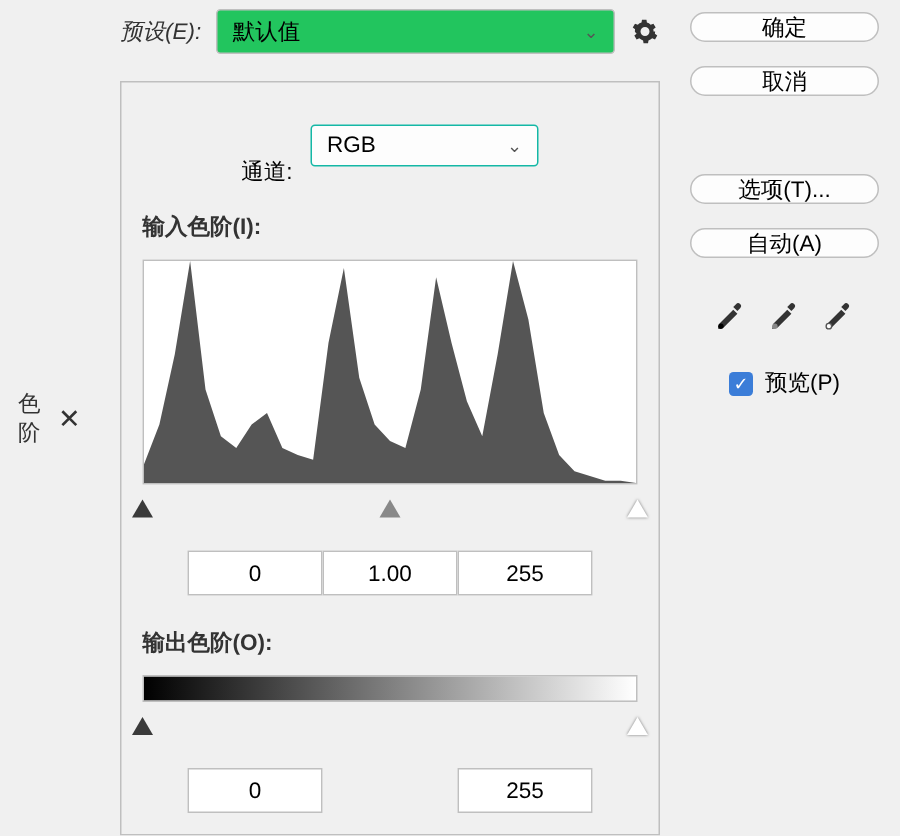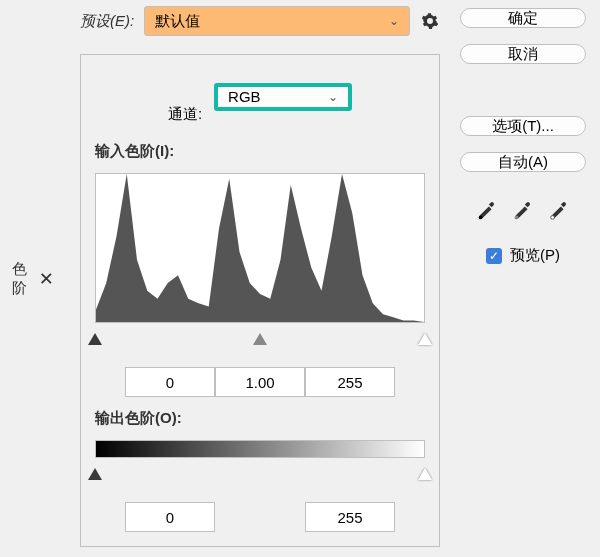--- a/index.html
+++ b/index.html
@@ -6,28 +6,28 @@
 body { background: #f0f0f0; width: 600px; height: 557px; overflow: hidden; }
 .dialog { width: 600px; height: 557px; background: #f0f0f0; display: flex; flex-direction: row; }
 .titlebar { display: flex; align-items: center; justify-content: space-between; padding: 8px 12px; font-size: 15px; color: #333; }
 .close { font-size: 18px; cursor: pointer; width: 24px; text-align: center; }
 .body { display: flex; flex: 1; padding: 6px 12px 12px 12px; gap: 18px; }
 .left { flex: 1; display: flex; flex-direction: column; }
 .right { width: 130px; display: flex; flex-direction: column; gap: 16px; align-items: center; padding-top: 2px; }
 
 .row-preset { display: flex; align-items: center; gap: 10px; margin-bottom: 18px; }
 .row-preset label { font-size: 15px; color: #333; font-style: italic; }
-.preset-select { flex: 1; display: flex; align-items: center; justify-content: space-between; background: #fdba74; border: 1px solid #bfbfbf; border-radius: 3px; height: 30px; padding: 0 10px; font-size: 15px; cursor: pointer; }
+.preset-select { flex: 1; display: flex; align-items: center; justify-content: space-between; background: #22c55e; border: 1px solid #bfbfbf; border-radius: 3px; height: 30px; padding: 0 10px; font-size: 15px; cursor: pointer; }
 .chev { font-size: 12px; color: #555; }
 .gear { width: 20px; height: 20px; display: flex; align-items: center; justify-content: center; cursor: pointer; }
 
 .panel { border: 1px solid #bfbfbf; padding: 14px; background: #f0f0f0; flex: 1; display: flex; flex-direction: column; gap: 12px; }
 .row-channel { display: flex; align-items: center; gap: 12px; justify-content: center; margin-bottom: 6px; }
 .row-channel label { font-size: 15px; margin-top: 36px; }
-.channel-select { width: 138px; display: flex; align-items: center; justify-content: space-between; background: #fdfdfd; border: 4px solid #14b8a6; border-radius: 3px; height: 28px; padding: 0 10px; font-size: 15px; cursor: pointer; }
+.channel-select { width: 152px; display: flex; align-items: center; justify-content: space-between; background: #fdfdfd; border: 1px solid #14b8a6; border-radius: 3px; height: 28px; padding: 0 10px; font-size: 15px; cursor: pointer; }
 
 .section-label { font-size: 15px; color: #333; font-weight: bold; }
 
 .hist-box { border: 1px solid #bfbfbf; background: #fff; height: 150px; position: relative; overflow: hidden; }
 .hist-box svg { position: absolute; bottom: 0; left: 0; width: 100%; height: 100%; }
 
 .slider-track { position: relative; height: 16px; }
 .tri { position: absolute; top: -2px; width: 0; height: 0; border-left: 7px solid transparent; border-right: 7px solid transparent; cursor: pointer; }
 .tri.black { border-bottom: 12px solid #3a3a3a; left: 0; margin-left: -7px; }
 .tri.gray  { border-bottom: 12px solid #888; left: 50%; margin-left: -7px; }
@@ -91,21 +91,21 @@
           <div class="tri black"></div>
           <div class="tri gray"></div>
           <div class="tri white"></div>
         </div>
         <div class="inputs-row">
           <input class="numbox" value="0" style="">
           <input class="numbox" value="1.00" style="">
           <input class="numbox" value="255" style="">
         </div>
 
-        <div class="section-label" style="">输出色阶(O):</div>
+        <div class="section-label" style="margin-top:10px">输出色阶(O):</div>
         <div class="gradient-bar"></div>
         <div class="slider-track">
           <div class="tri black"></div>
           <div class="tri white"></div>
         </div>
         <div class="output-inputs">
           <input class="numbox" value="0" style="">
           <input class="numbox" value="255" style="">
         </div>
       </div>

